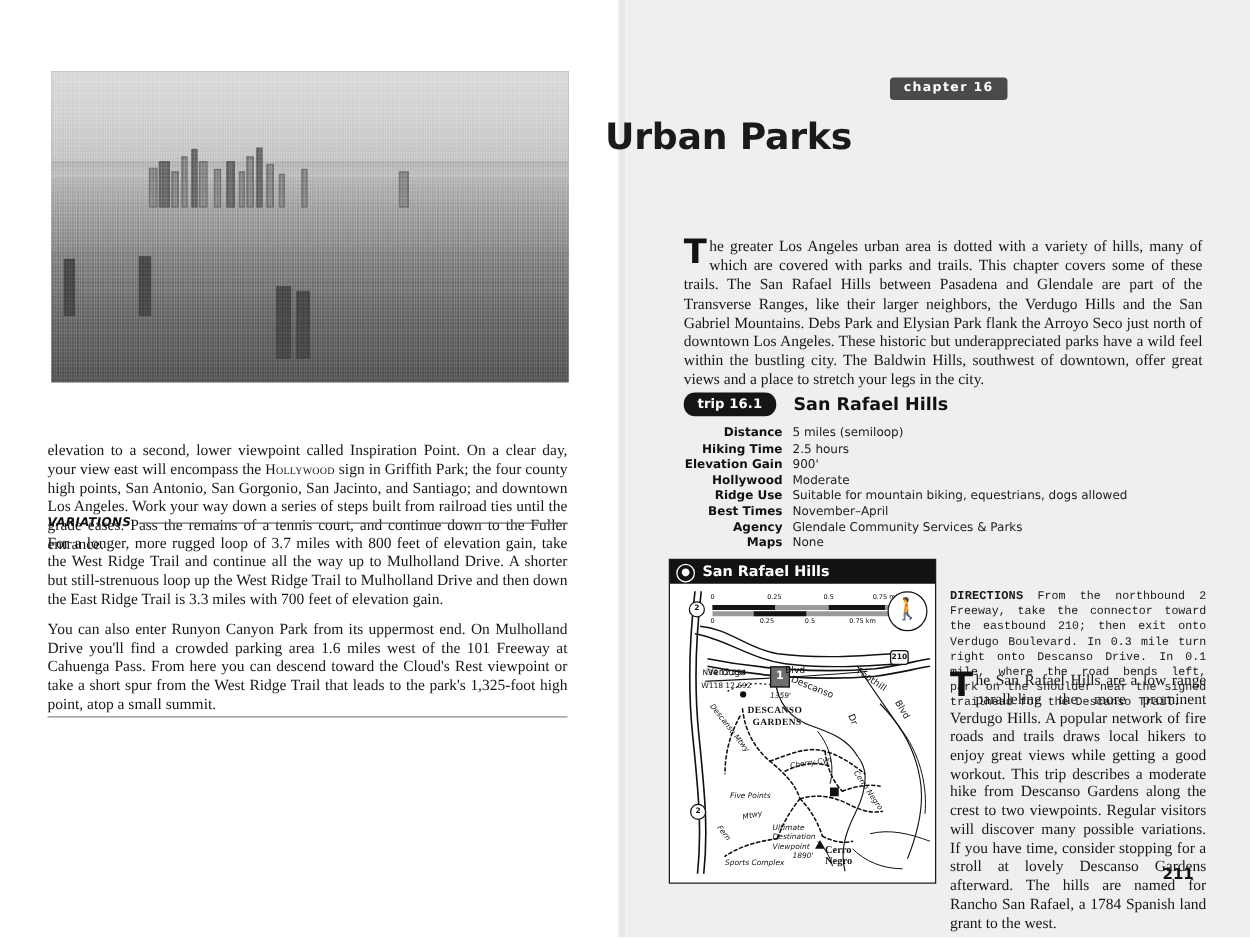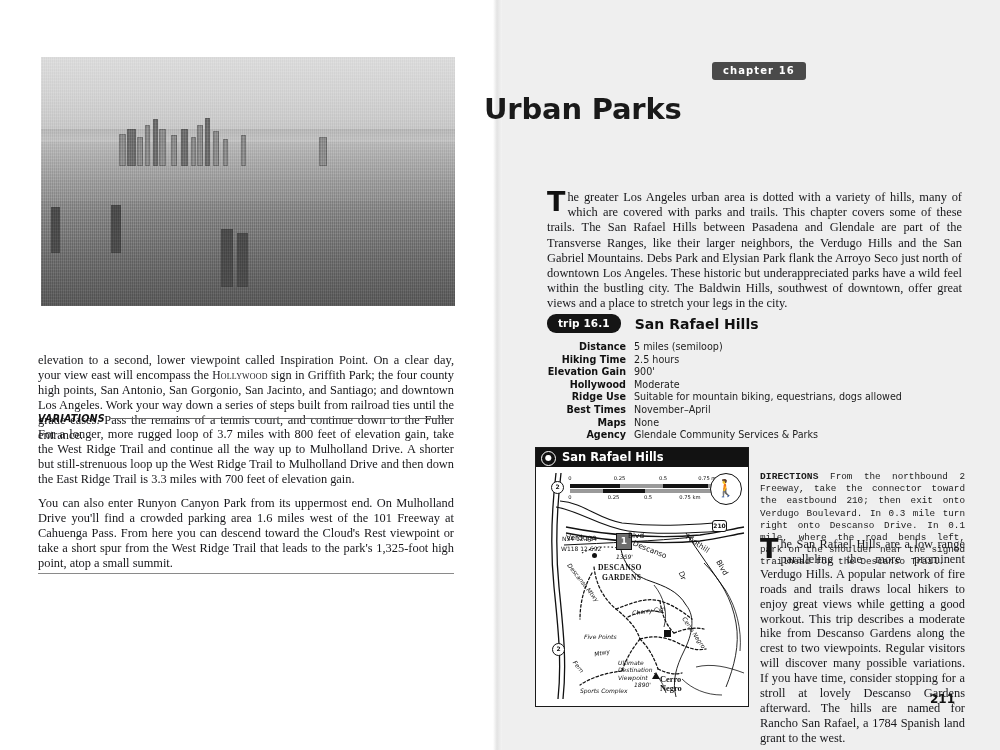--- a/index.html
+++ b/index.html
@@ -435,26 +435,26 @@
         </tr>
       <tr>
           <td class="k">Ridge Use</td>
           <td class="v">Suitable for mountain biking, equestrians, dogs allowed</td>
         </tr>
       <tr>
           <td class="k">Best Times</td>
           <td class="v">November–April</td>
         </tr>
       <tr>
+          <td class="k">Agency</td>
+          <td class="v">Glendale Community Services &amp; Parks</td>
+        </tr>
+      <tr>
           <td class="k">Maps</td>
           <td class="v">None</td>
-        </tr>
-      <tr>
-          <td class="k">Agency</td>
-          <td class="v">Glendale Community Services &amp; Parks</td>
         </tr>
     </tbody>
   </table>
 
   <div class="map">
     <div class="map-title">San Rafael Hills</div>
     <div class="map-compass">●</div>
 
     <div class="map-body">
 

